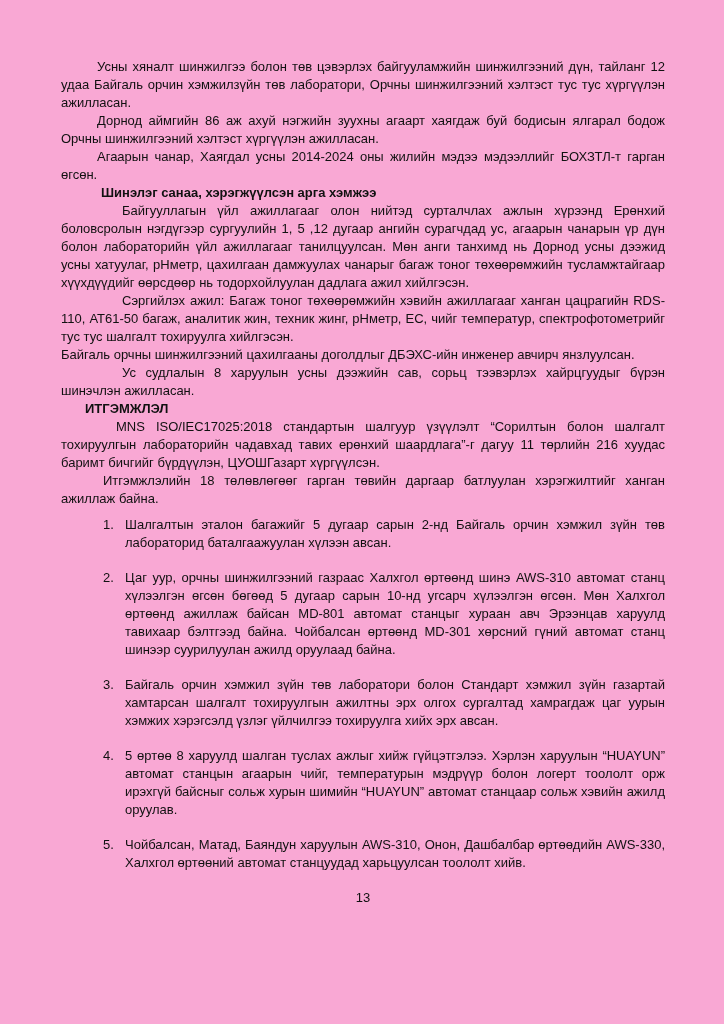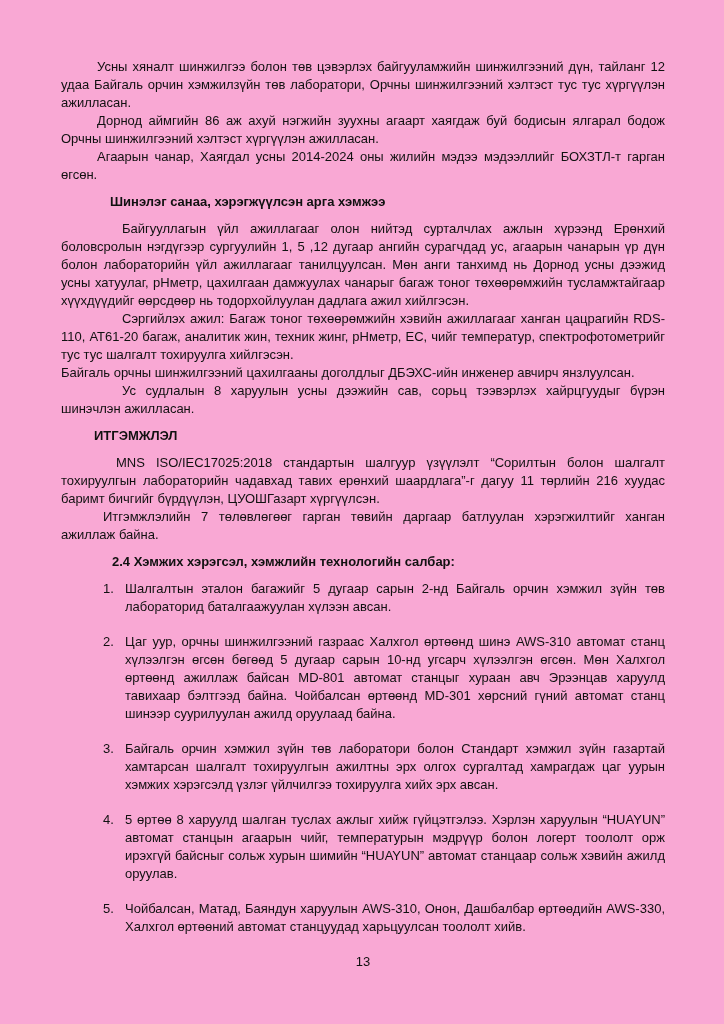--- a/index.html
+++ b/index.html
@@ -27,21 +27,21 @@
   .ind36 { text-indent: 36px; }
   .ind40 { text-indent: 40px; }
   .ind24 { text-indent: 24px; }
   .ind42 { text-indent: 42px; }
   .ind55 { text-indent: 55px; }
   .ind61 { text-indent: 61px; }
   .mt8  { margin-top: 8px; }
   .mt6  { margin-top: 6px; }
   .mt26 { margin-top: 26px; }
   .heading {
-    margin: 9px;
+    margin: 0;
     font-weight: bold;
     text-align: left;
   }
   .olist { margin-top: 8px; }
   .li-row {
     display: flex;
     margin: 0 0 17px 42px;
   }
   .li-num {
     flex: none;
@@ -62,30 +62,29 @@
 <div class="page">
 
   <p class="body ind36">Усны хяналт шинжилгээ болон төв цэвэрлэх байгууламжийн шинжилгээний дүн, тайланг 12 удаа Байгаль орчин хэмжилзүйн төв лаборатори, Орчны шинжилгээний хэлтэст тус тус хүргүүлэн ажилласан.</p>
   <p class="body ind36">Дорнод аймгийн 86 аж ахуй нэгжийн зуухны агаарт хаягдаж буй бодисын ялгарал бодож Орчны шинжилгээний хэлтэст хүргүүлэн ажилласан.</p>
   <p class="body ind36">Агаарын чанар, Хаягдал усны 2014-2024 оны жилийн мэдээ мэдээллийг БОХЗТЛ-т гарган өгсөн.</p>
 
   <p class="heading ind40">Шинэлэг санаа, хэрэгжүүлсэн арга хэмжээ</p>
 
   <p class="body ind61 mt8">Байгууллагын үйл ажиллагааг олон нийтэд сурталчлах ажлын хүрээнд Ерөнхий боловсролын нэгдүгээр сургуулийн 1, 5 ,12 дугаар ангийн сурагчдад ус, агаарын чанарын үр дүн болон лабораторийн үйл ажиллагааг танилцуулсан. Мөн анги танхимд нь Дорнод усны дээжид усны хатуулаг, рНметр, цахилгаан дамжуулах чанарыг багаж тоног төхөөрөмжийн тусламжтайгаар хүүхдүүдийг өөрсдөөр нь тодорхойлуулан  дадлага ажил хийлгэсэн.</p>
 
-  <p class="body ind61 mt6">Сэргийлэх ажил: Багаж тоног төхөөрөмжийн хэвийн ажиллагааг ханган цацрагийн RDS-110, АТ61-20 багаж, аналитик жин, техник жинг, рНметр, ЕС, чийг температур, спектрофотометрийг тус тус шалгалт тохируулга хийлгэсэн.</p>
+  <p class="body ind61 mt6">Сэргийлэх ажил: Багаж тоног төхөөрөмжийн хэвийн ажиллагааг ханган цацрагийн RDS-110, АТ61-50 багаж, аналитик жин, техник жинг, рНметр, ЕС, чийг температур, спектрофотометрийг тус тус шалгалт тохируулга хийлгэсэн.</p>
   <p class="body">Байгаль орчны шинжилгээний цахилгааны доголдлыг ДБЭХС-ийн инженер авчирч янзлуулсан.</p>
   <p class="body ind61">Ус судлалын 8 харуулын усны дээжийн сав, сорьц тээвэрлэх хайрцгуудыг бүрэн шинэчлэн ажилласан.</p>
 
   <p class="heading ind24">ИТГЭМЖЛЭЛ</p>
 
   <p class="body ind55">MNS ISO/IEC17025:2018 стандартын шалгуур үзүүлэлт “Сорилтын болон шалгалт тохируулгын лабораторийн чадавхад тавих ерөнхий шаардлага”-г дагуу 11 төрлийн 216 хуудас баримт бичгийг  бүрдүүлэн, ЦУОШГазарт хүргүүлсэн.</p>
-  <p class="body ind42">Итгэмжлэлийн 7 төлөвлөгөөг гарган төвийн даргаар батлуулан хэрэгжилтийг ханган ажиллаж байна.</p>
+  <p class="body ind42">Итгэмжлэлийн 18 төлөвлөгөөг гарган төвийн даргаар батлуулан хэрэгжилтийг ханган ажиллаж байна.</p>
 
-  <p class="heading ind42 mt26">2.4 Хэмжих хэрэгсэл, хэмжлийн технологийн салбар:</p>
 
 
   <div class="olist">
     <div class="li-row">
       <span class="li-num">1.</span>
       <div class="li-text">Шалгалтын эталон багажийг 5 дугаар сарын 2-нд Байгаль орчин хэмжил зүйн төв лабораторид баталгаажуулан хүлээн авсан.</div>
     </div>
     <div class="li-row">
       <span class="li-num">2.</span>
       <div class="li-text">Цаг уур, орчны шинжилгээний газраас Халхгол өртөөнд шинэ AWS-310 автомат станц хүлээлгэн өгсөн бөгөөд 5 дугаар сарын 10-нд угсарч хүлээлгэн өгсөн. Мөн Халхгол өртөөнд ажиллаж байсан MD-801 автомат станцыг хураан авч Эрээнцав харуулд тавихаар бэлтгээд байна. Чойбалсан өртөөнд MD-301 хөрсний гүний автомат станц шинээр суурилуулан ажилд оруулаад байна.</div>

